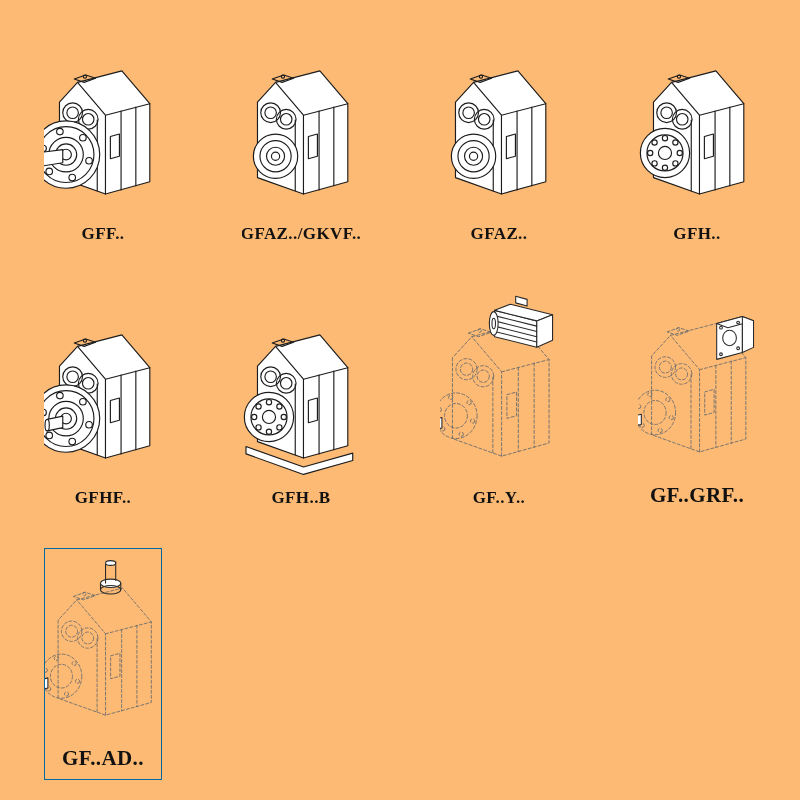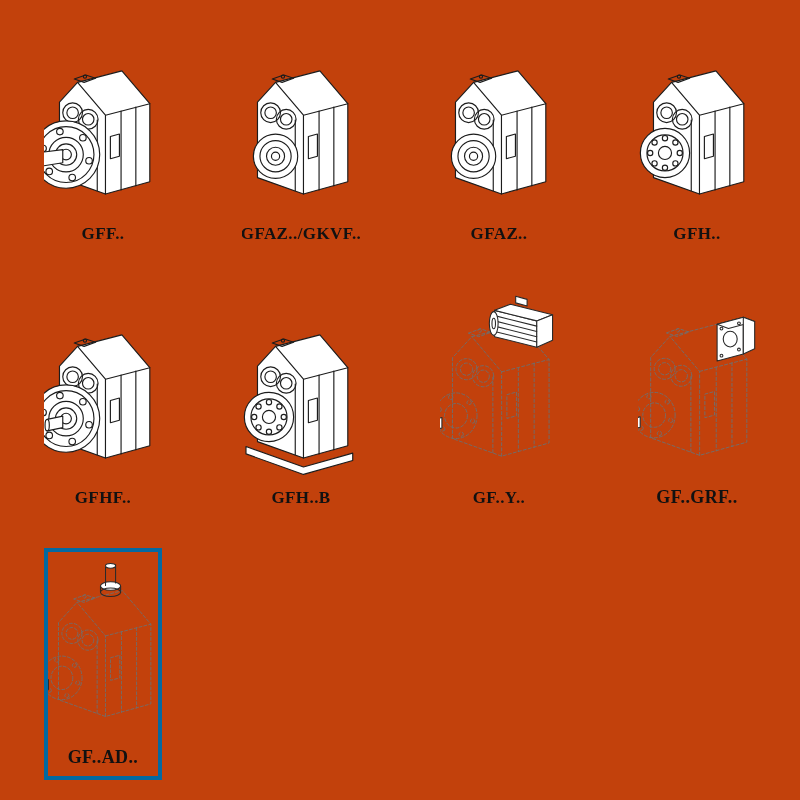--- a/index.html
+++ b/index.html
@@ -8,33 +8,33 @@
     background: #ffffff;
   }
   .board {
     width: 800px;
     height: 800px;
     box-sizing: border-box;
     display: grid;
     grid-template-columns: repeat(4, 1fr);
     grid-template-rows: repeat(3, 1fr);
     padding: 4px;
-    background: #c2410c;
+    background: #fdba74;
     font-family: "Liberation Serif", serif;
   }
   .cell {
     display: flex;
     flex-direction: column;
     align-items: center;
     justify-content: flex-end;
     padding-bottom: 8px;
     overflow: hidden;
   }
   .cell-bordered {
-    border: 4px solid #0369a1;
+    border: 1px solid #0369a1;
     text-align: center;
   }
   svg.drawing {
     display: block;
     stroke: #1c1c1c;
     stroke-width: 1.4;
     fill: none;
     stroke-linejoin: round;
     stroke-linecap: round;
   }
@@ -42,21 +42,21 @@
   .size-l { width: 174px; height: 211px; }
   .caption {
     font-family: "Liberation Serif", serif;
     font-weight: 700;
     font-size: 17px;
     color: #111111;
     letter-spacing: 0.4px;
     margin-top: 2px;
     white-space: nowrap;
   }
-  .caption-lg { font-size: 18px; }
+  .caption-lg { font-size: 21px; }
   
   .ph {
     stroke: #6e6e6e;
     stroke-width: 1.05;
     stroke-dasharray: 3.5 2.4;
   }
   
   .sol {
     stroke: #2a2a2a;
     stroke-width: 1.25;

